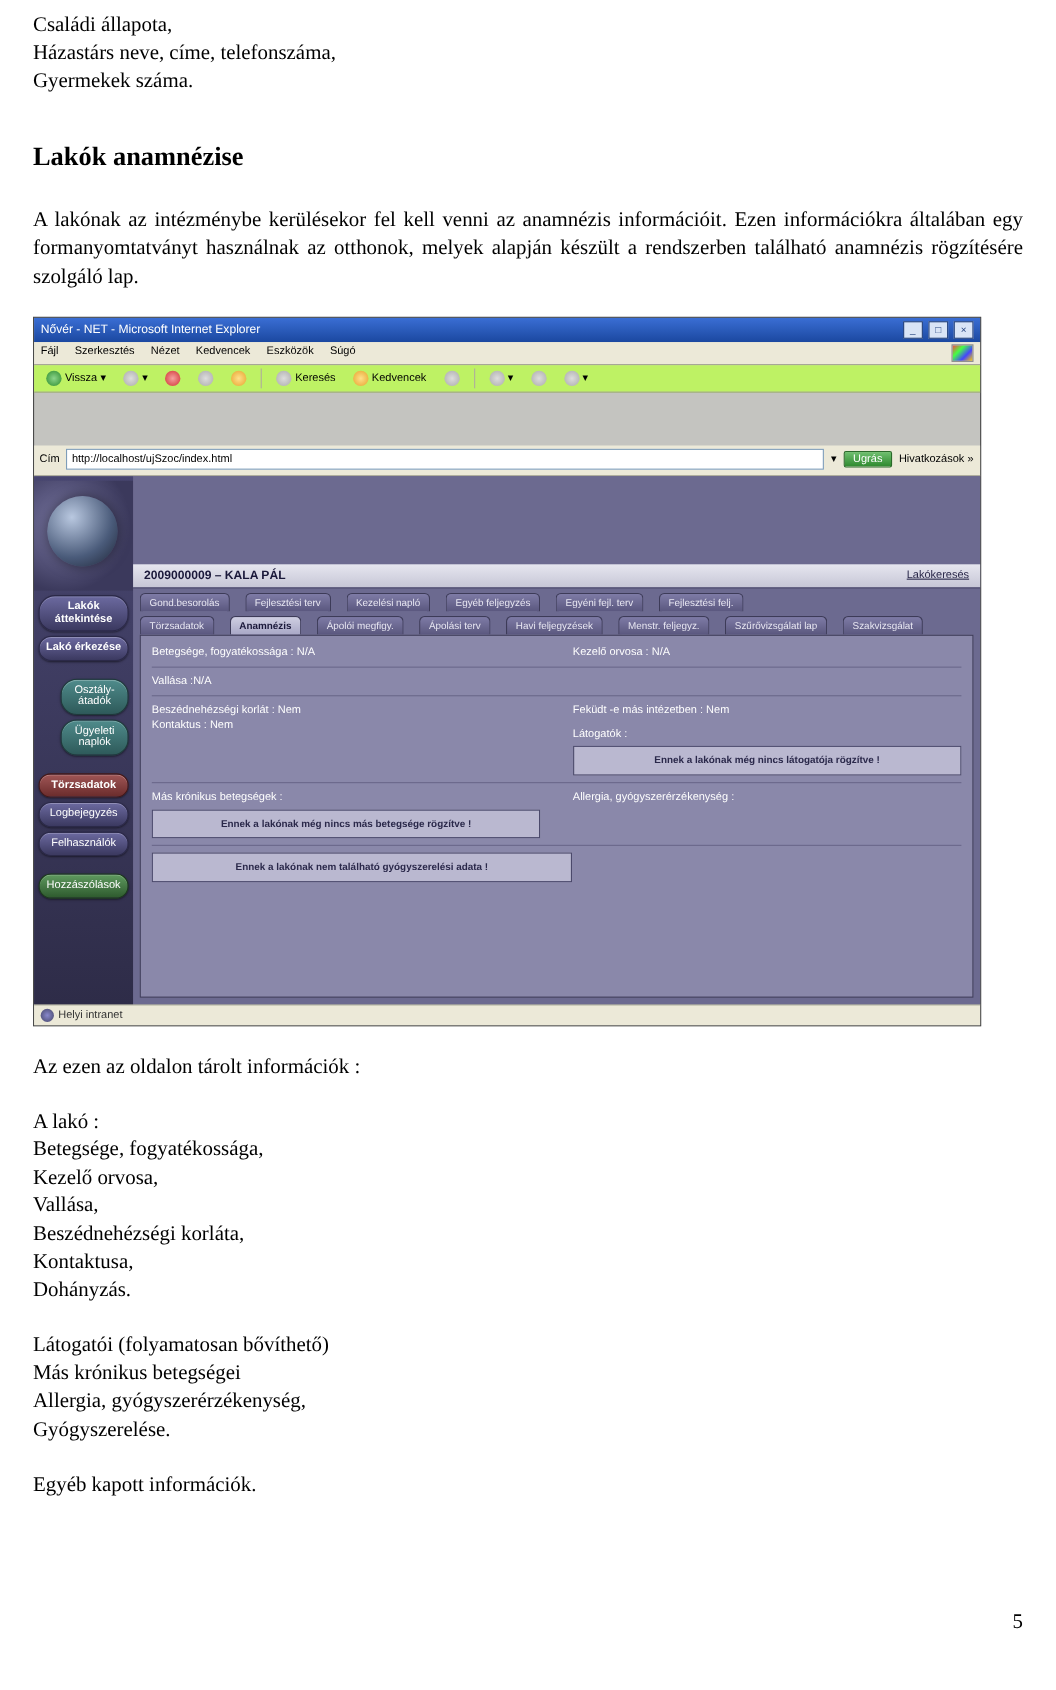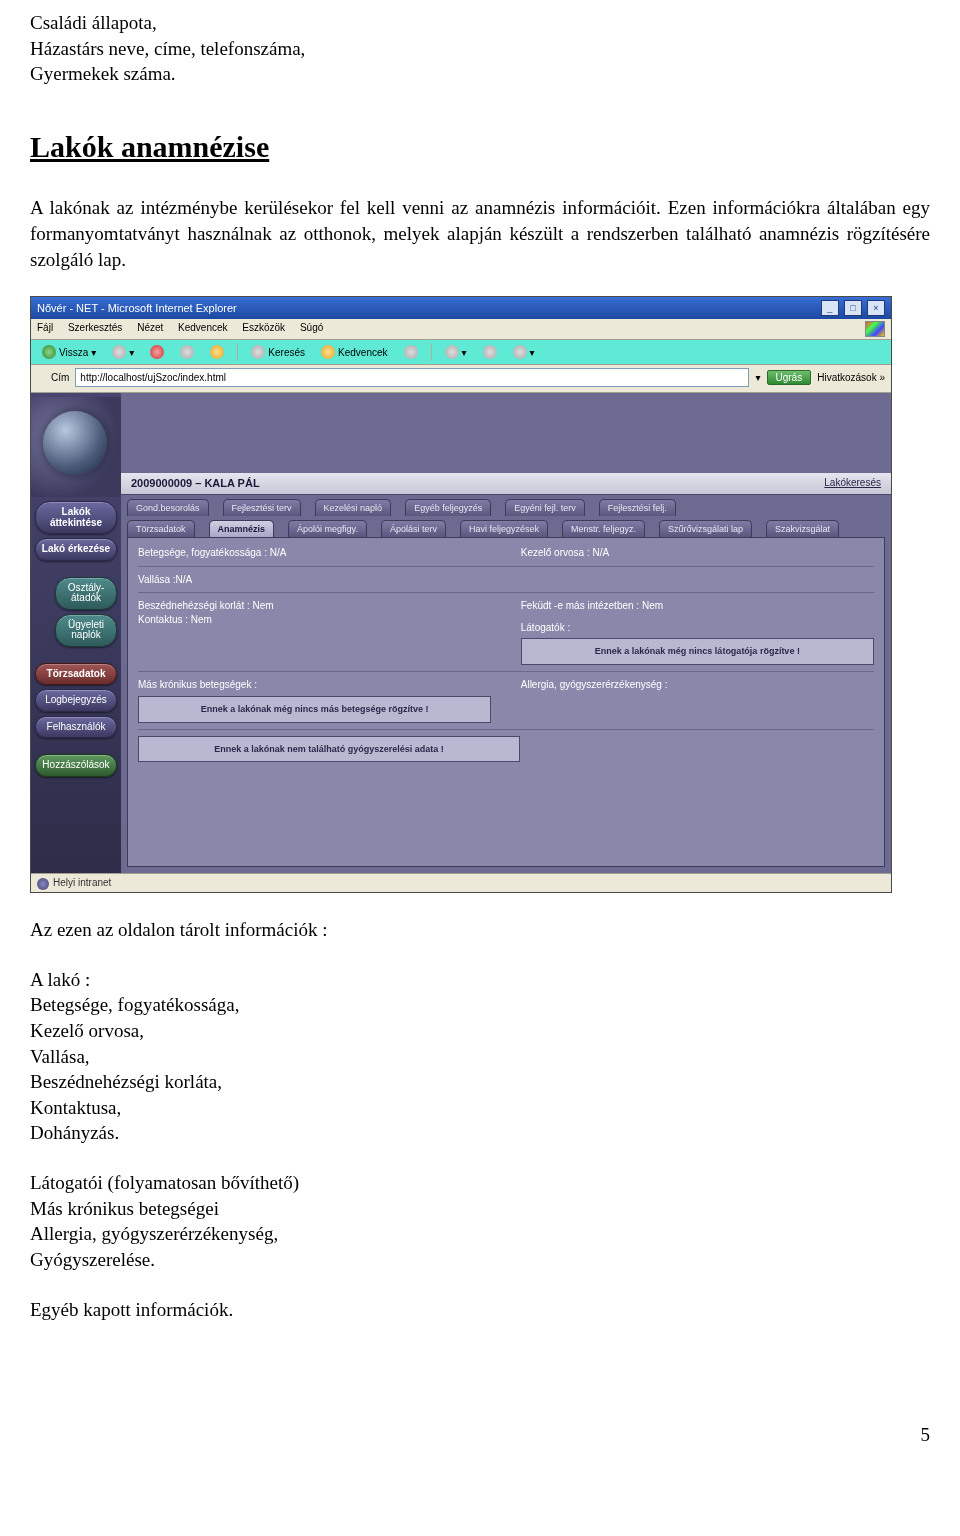--- a/index.html
+++ b/index.html
@@ -7,24 +7,23 @@
     font-size: 19px;
     color: #000;
     background: #fff;
     margin: 0;
     padding: 10px 30px 20px 30px;
     width: 960px;
     box-sizing: border-box;
     line-height: 1.35;
   }
   h2 {
-    font-size: 30px;
+    font-size: 24px;
     font-weight: bold;
     margin: 40px 0 28px 0;
-    text-decoration: underline;
   }
   p { margin: 0 0 24px 0; }
   .nomargin-p { margin: 0; }
   .justify { text-align: justify; }
 
   
   .screenshot {
     width: 860px;
     margin: 4px 0 24px 0;
     border: 1px solid #4a4a4a;
@@ -60,21 +59,21 @@
     display: flex;
     justify-content: space-between;
   }
   .ie-menubar .menus span { margin-right: 12px; }
   .ie-menubar .flag {
     width: 18px; height: 14px;
     background: linear-gradient(135deg,#f44,#4f4,#44f,#fc0);
     border: 1px solid #888;
   }
   .ie-toolbar {
-    background: #5eead4;
+    background: #bef264;
     padding: 3px 6px;
     border-bottom: 1px solid #a0a090;
     display: flex;
     align-items: center;
     gap: 6px;
   }
   .tb-btn {
     display: inline-flex;
     align-items: center;
     gap: 3px;
@@ -87,25 +86,26 @@
     border-radius: 50%;
     display: inline-block;
   }
   .tb-back { background: radial-gradient(#8bd48b,#2a8a2a); }
   .tb-gray { background: radial-gradient(#ddd,#aaa); }
   .tb-stop { background: radial-gradient(#f5a0a0,#d03030); }
   .tb-home { background: radial-gradient(#ffe08a,#e6a22b); }
   .tb-sep { width:1px; height:18px; background:#b0ad9c; margin:0 2px;}
   .ie-addr {
     background: #ece9d8;
-    padding: 3px 6px 5px 20px;
+    padding: 3px 6px 5px 5px;
     border-bottom: 1px solid #a0a090;
     display: flex;
     align-items: center;
     gap: 6px;
+    margin-top: 48px;
   }
   .ie-addr .cim { font-size:10px; }
   .ie-addr input {
     flex: 1;
     font-size: 10px;
     padding: 1px 4px;
     border: 1px solid #7e9db9;
     background: #fff;
     height: 15px;
   }

